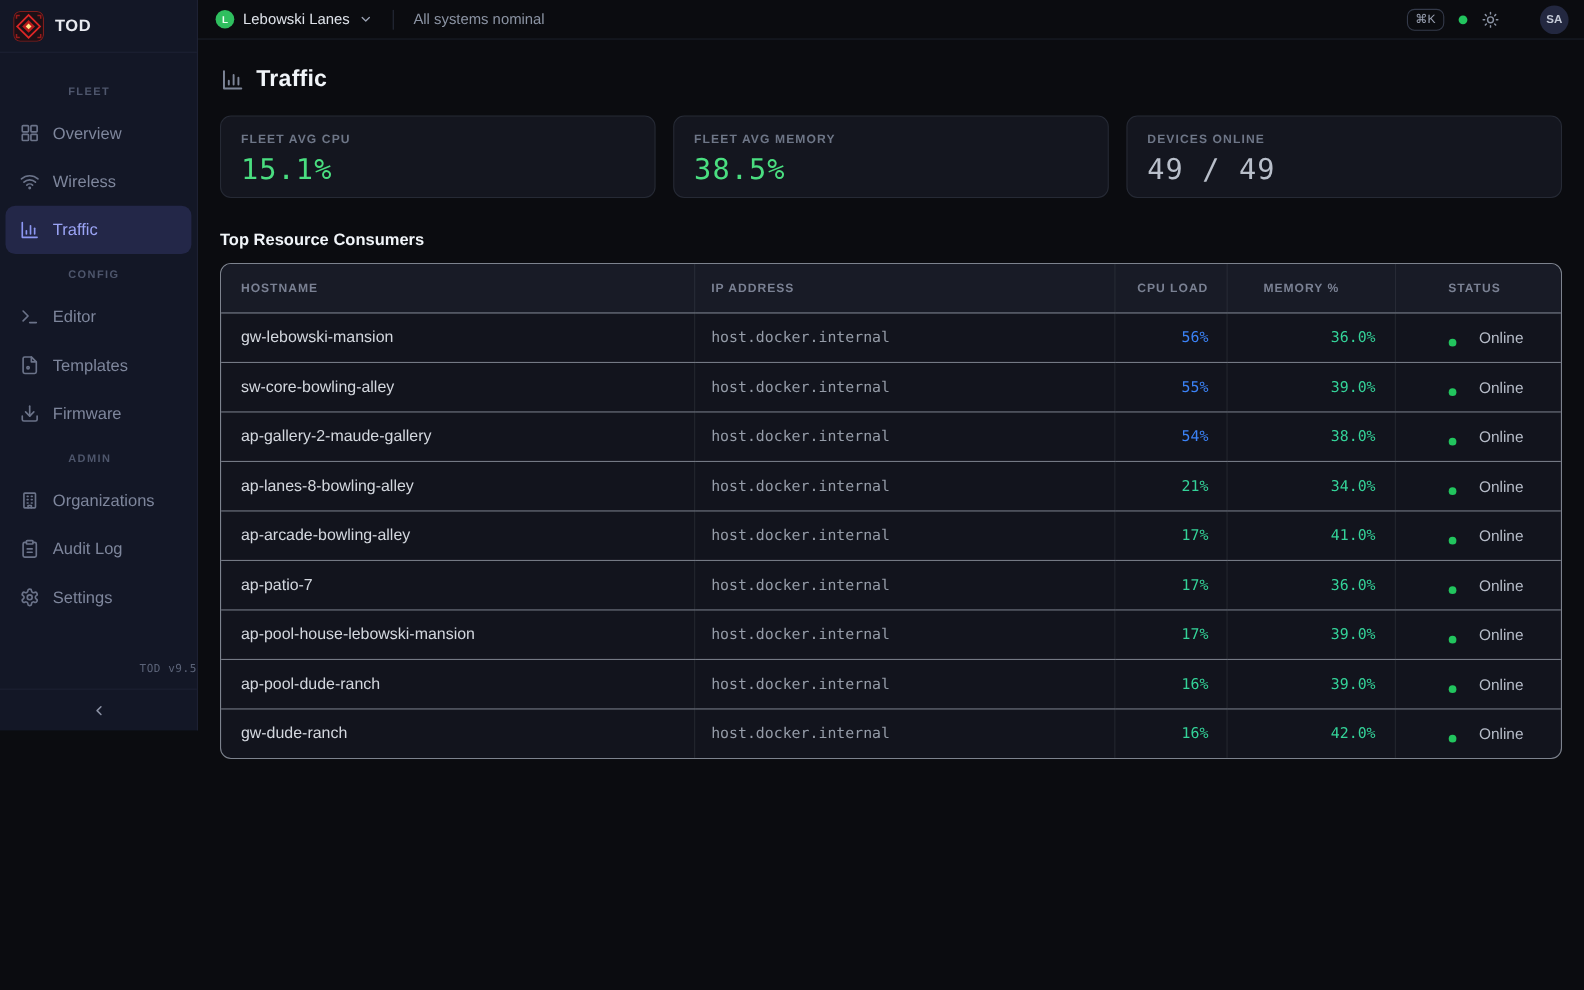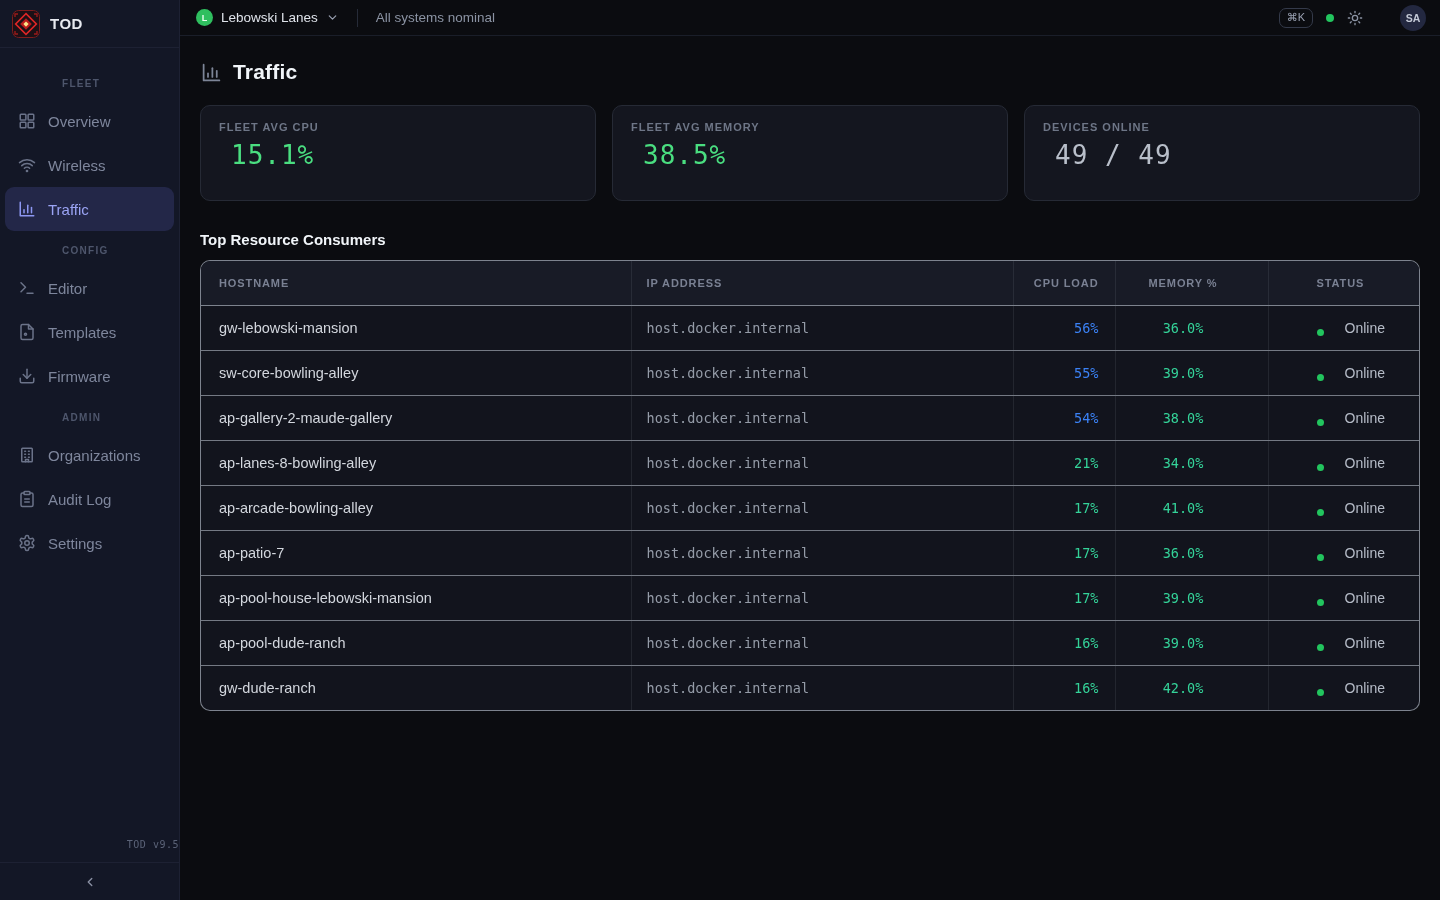--- a/index.html
+++ b/index.html
@@ -6,21 +6,21 @@
   html,body { width:1440px; height:900px; overflow:hidden; }
   body {
     font-family:"Liberation Sans", sans-serif;
     background:#0b0c10; color:#e7eaf0;
     display:flex;
   }
   .mono { font-family:"DejaVu Sans Mono", monospace; }
 
   
   .sidebar {
-    width:180px; min-width:180px; height:900px;
+    width:180px; min-width:180px; height:664px;
     background:#131726; border-right:1px solid #1d2133;
     display:flex; flex-direction:column;
   }
   .brand {
     height:48px; display:flex; align-items:center; gap:10px;
     padding:0 12px; border-bottom:1px solid #1d2133; cursor:pointer;
   }
   .brand-logo { width:28px; height:28px; border-radius:6px; display:block; }
   .brand-name { font-size:15px; font-weight:700; letter-spacing:.5px; color:#e8eaf0; }
 
@@ -79,27 +79,27 @@
   }
 
   .content { padding:22px 20px 0 20px; }
   .page-title-row { display:flex; align-items:center; gap:11px; margin:2px 0 0 1px; }
   .page-title-row .ticon { color:#7d8597; display:flex; }
   .page-title { font-size:21px; font-weight:700; color:#f1f5f9; letter-spacing:.2px; }
 
   .stats { display:grid; grid-template-columns:1fr 1fr 1fr; gap:16px; margin-top:21px; }
   .stat-card {
     background:#14161f; border:1px solid #262a35; border-radius:10px;
-    height:96px; padding:15px 18px;
+    height:75px; padding:15px 18px;
   }
   .stat-label {
     font-size:11px; font-weight:600; letter-spacing:1px;
     color:#6e7687; text-transform:uppercase;
   }
-  .stat-value { font-size:26px; margin-top:7px; letter-spacing:1px;margin-left:12px; }
+  .stat-value { font-size:26px; margin-top:7px; letter-spacing:1px; }
   .stat-value.green { color:#4ade80; }
   .stat-value.gray  { color:#b9bfca; }
 
   .section-title { font-size:15px; font-weight:700; color:#f1f5f9; margin:30px 0 12px 0; }
 
   .table-wrap {
     border:1px solid rgba(214,222,235,0.55); border-radius:10px;
     overflow:hidden; background:#12141d;
   }
   table { border-collapse:collapse; width:100%; table-layout:fixed; }
@@ -114,21 +114,21 @@
   tbody tr:last-child td { border-bottom:none; }
   tbody tr { cursor:pointer; }
   th, td { padding:0; }
   th:nth-child(n+2), td:nth-child(n+2) { border-left:1px solid rgba(214,222,235,0.09); }
   .td-host { padding-left:18px; font-size:14.5px; color:#d3d7de; }
   th.h-host { padding-left:18px; }
   .td-ip   { padding-left:15px; font-size:13.5px; color:#959ca8; }
   th.h-ip  { padding-left:15px; }
   .td-cpu  { text-align:right; padding-right:16px; font-size:13.5px; }
   th.h-cpu { text-align:right; padding-right:16px; }
-  .td-mem  { text-align:center; padding-right:17px; font-size:13.5px; color:#34d399; }
+  .td-mem  { text-align:right; padding-right:17px; font-size:13.5px; color:#34d399; }
   th.h-mem { text-align:center; padding-right:17px; }
   .td-status { padding-left:48px; }
   th.h-status { padding-left:48px; }
   .cpu-warn { color:#3b82f6;padding-left:24px; }
   .cpu-ok   { color:#34d399; }
   .status-inner { display:flex; align-items:flex-end; gap:21px; }
   .dot { width:7px; height:7px; border-radius:50%; background:#22c55e; flex:none; }
   .status-text { font-size:14px; color:#b6bcc8; }
 
   svg { display:block; }

